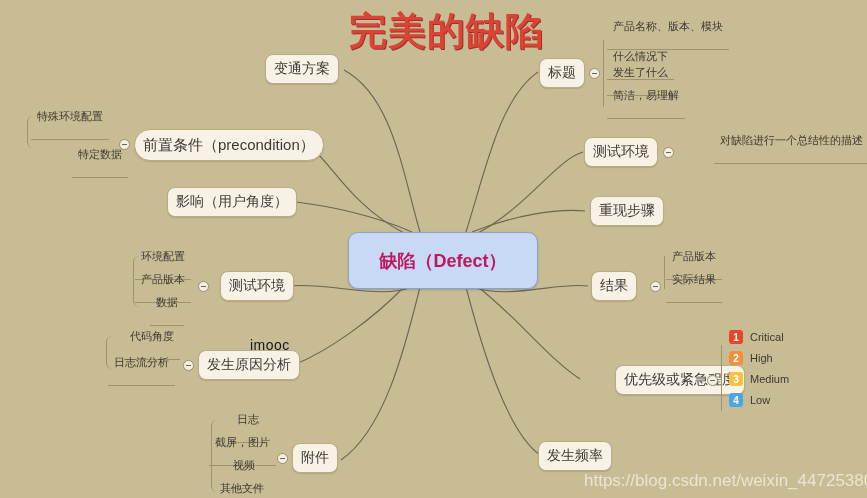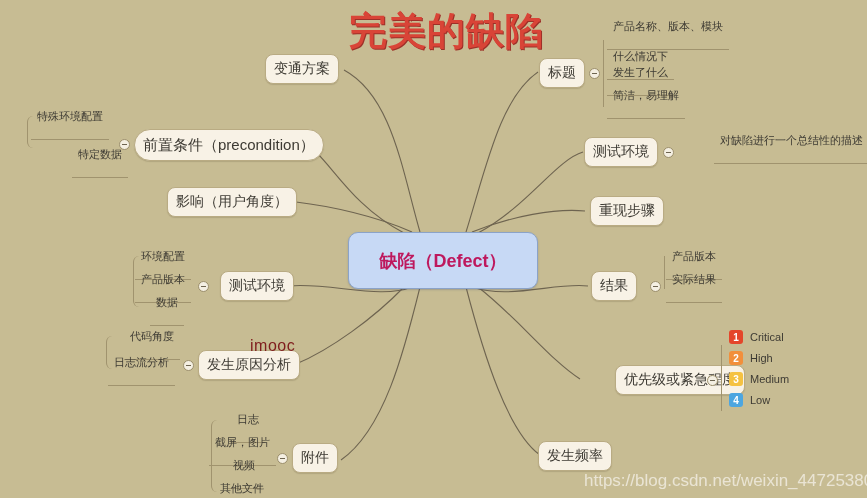--- a/index.html
+++ b/index.html
@@ -148,22 +148,22 @@
     top: 471px;
     font-size: 17px;
     color: #ece7d8;
     opacity: .95;
     white-space: nowrap;
   }
   .wm-imooc {
     position: absolute;
     left: 250px;
     top: 337px;
-    font-size: 16px;
-    color: #7f1d1d;
+    font-size: 14px;
+    color: #0f172a;
     letter-spacing: .5px;
     white-space: nowrap;
   }
 </style>
 </head>
 <body>
 
 <div id="canvas">
 
   <svg class="edges" viewBox="0 0 867 498" xmlns="http://www.w3.org/2000/svg">

